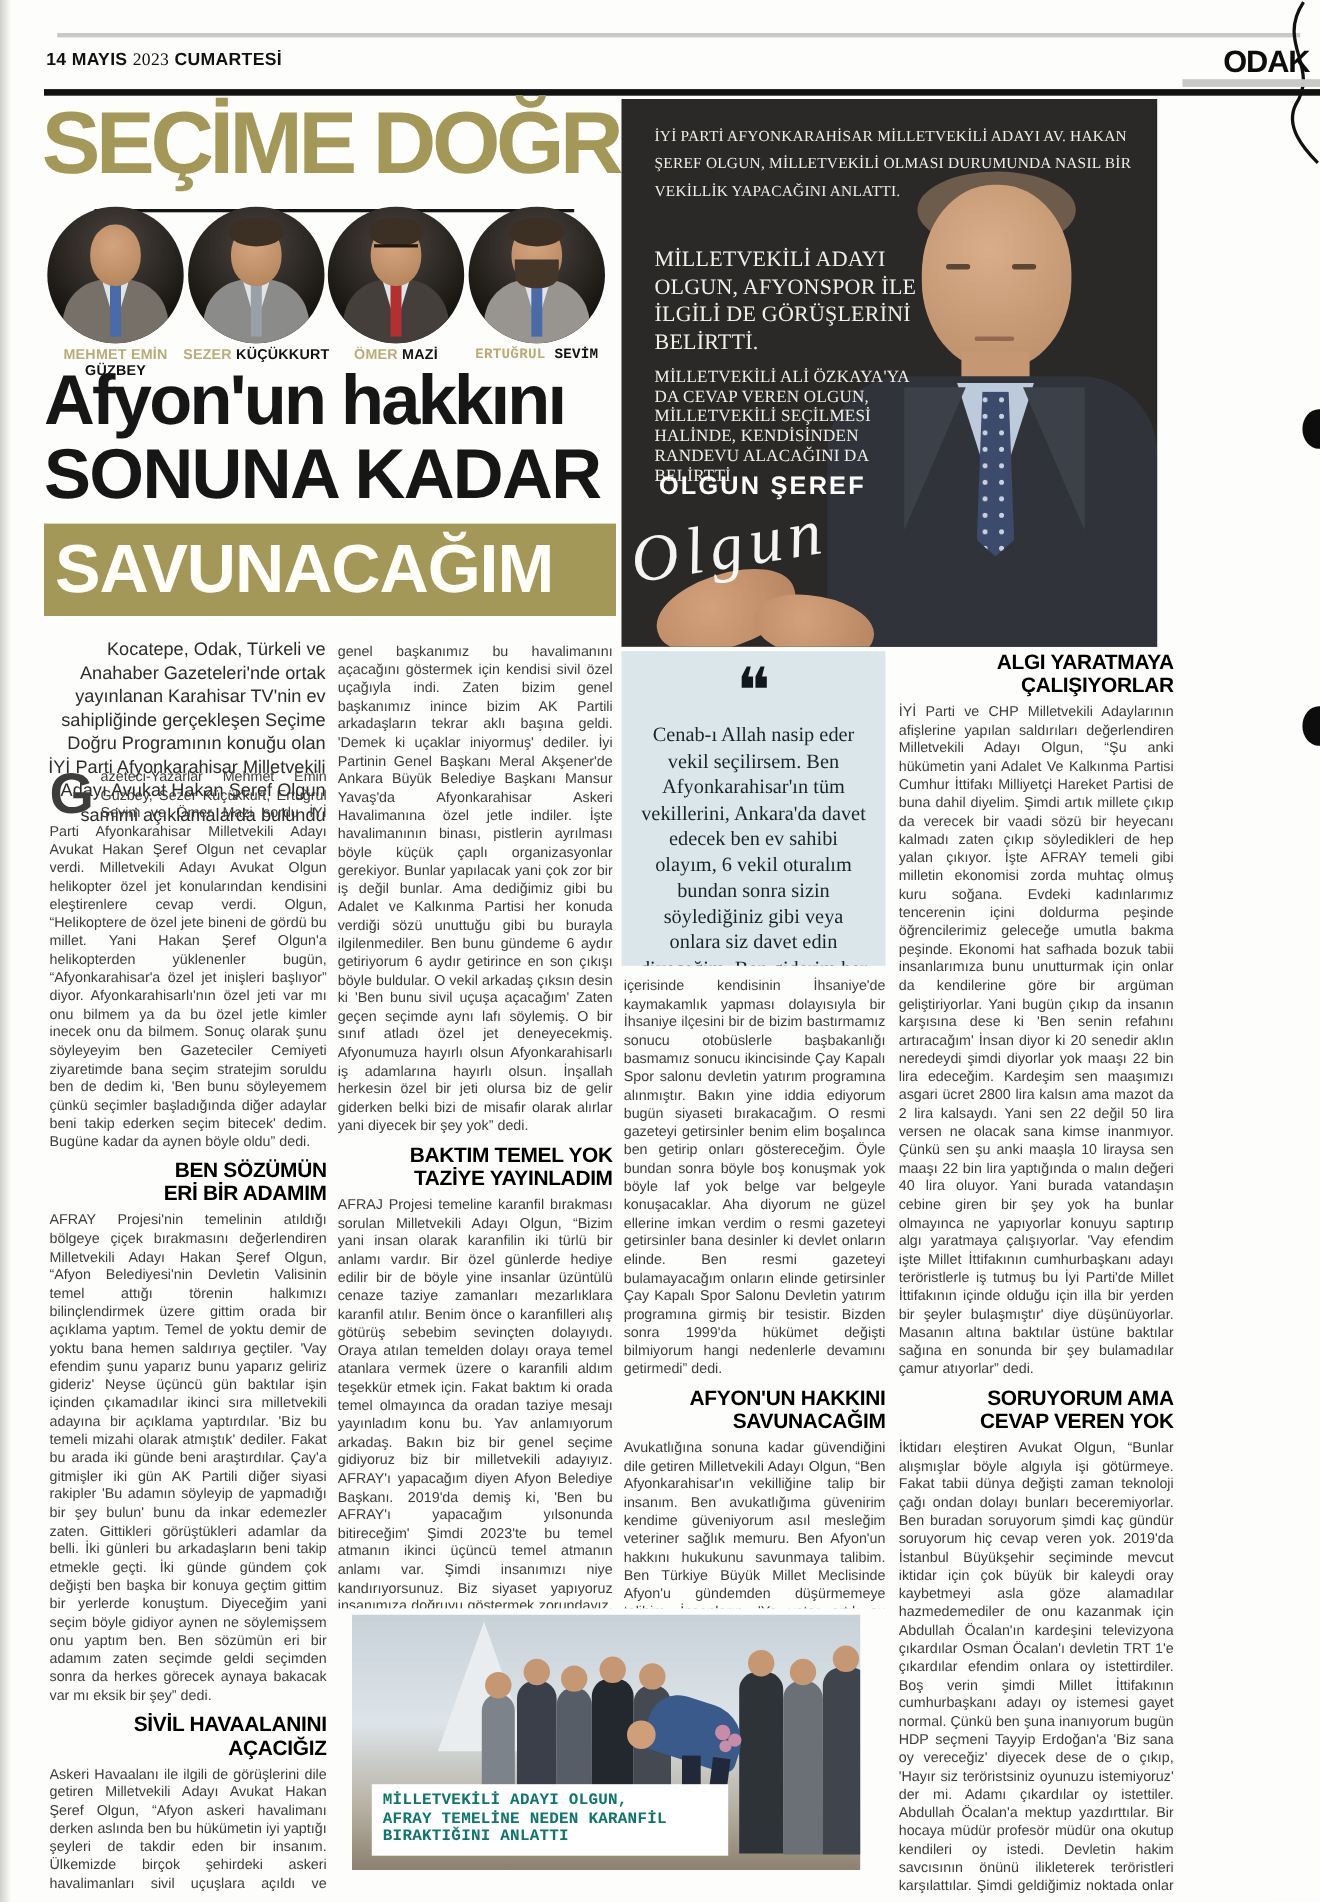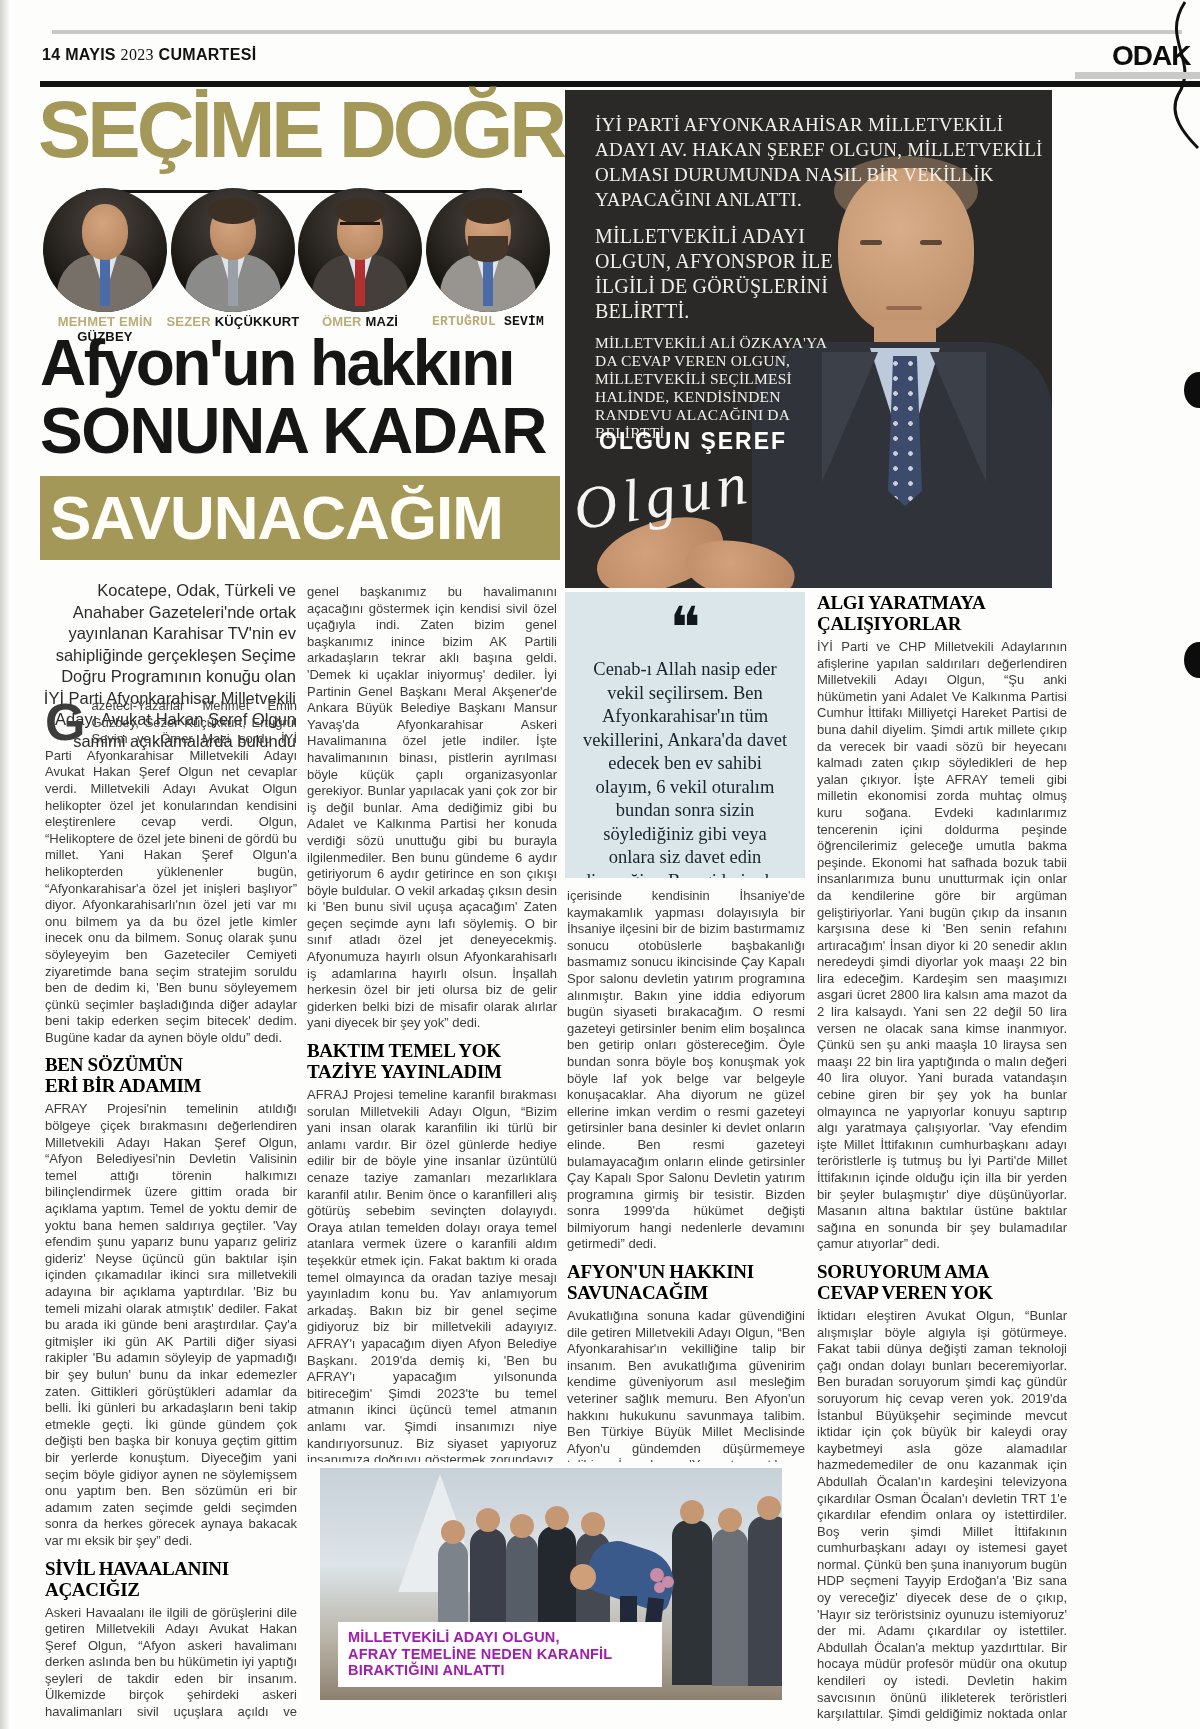--- a/index.html
+++ b/index.html
@@ -17,21 +17,21 @@
   .gray-bar-right{position:absolute;left:1075px;top:72px;width:125px;height:7px;background:#c9c9c7;}
   .black-rule{position:absolute;left:40px;top:81px;width:1160px;height:6px;background:#121212;}
   
   .kicker{position:absolute;left:38px;top:84px;font-size:80px;font-weight:900;
         letter-spacing:-4px;color:#a49858;line-height:92px;}
   .kicker-underline{position:absolute;left:86px;top:190px;width:436px;height:3px;background:#141414;}
   
   .panel{position:absolute;left:565px;top:90px;width:487px;height:498px;background:#2a2927;overflow:hidden;}
   .panel .ptext{position:absolute;color:#f1efe9;font-family:"Liberation Serif",serif;
         letter-spacing:.2px;}
-  .p1{left:30px;top:22px;width:452px;font-size:19px;line-height:25px;}
+  .p1{left:30px;top:22px;width:452px;font-size:14px;line-height:25px;}
   .p2{left:30px;top:134px;width:280px;font-size:20px;line-height:25px;}
   .p3{left:30px;top:244px;width:240px;font-size:15.5px;line-height:18px;}
   .subject-name{position:absolute;left:34px;top:338px;color:#fff;font-size:23px;font-weight:bold;
         letter-spacing:2px;}
   .signature{position:absolute;left:8px;top:372px;color:#fff;font-family:"Liberation Serif",serif;
         font-style:italic;font-size:60px;transform:rotate(-9deg);opacity:.95;letter-spacing:6px;}
   
   .photo-man{position:absolute;right:0;top:0;width:300px;height:498px;}
   .pm-hair{position:absolute;left:82px;top:66px;width:144px;height:70px;border-radius:50%;
         background:#6d5c4b;}
@@ -86,21 +86,21 @@
   .hl3-box{position:absolute;left:40px;top:476px;width:520px;height:84px;background:#a49858;}
   .hl3{font-size:62px;font-weight:900;color:#fffef9;letter-spacing:-1px;line-height:84px;
         padding-left:10px;}
   
   .intro{position:absolute;left:42px;top:580px;width:254px;text-align:right;font-size:16.5px;
         line-height:21.5px;color:#2c2c2c;}
   
   .col{position:absolute;font-size:13px;line-height:16.6px;color:#3d3d3d;text-align:justify;overflow:hidden;}
   .col p{margin:0 0 6px 0;}
   .col h3{margin:8px 0 5px 0;font-size:19px;line-height:21px;font-weight:bold;color:#000;
-        text-align:left;letter-spacing:-.3px;font-family:Liberation Serif, serif;}
+        text-align:right;letter-spacing:-.3px;}
   .dropcap{float:left;font-size:52px;line-height:42px;font-weight:bold;color:#3d3d3d;
         padding:3px 6px 0 0;}
   #col1{left:45px;top:698px;width:252px;height:1022px;}
   #col2{left:307px;top:584px;width:250px;height:878px;}
   #col3{left:567px;top:888px;width:238px;height:574px;}
   #col4{left:817px;top:592px;width:250px;height:1130px;}
   
   .photo-bottom{position:absolute;left:320px;top:1468px;width:462px;height:232px;overflow:hidden;
         background:linear-gradient(180deg,#c7d1d8 0%,#dde4e9 42%,#b6b0a2 76%,#8d8070 100%);}
   .monument{position:absolute;left:78px;top:6px;width:0;height:0;
@@ -110,22 +110,22 @@
   .pp .h{position:absolute;left:50%;top:-20px;transform:translateX(-50%);width:24px;height:24px;
         border-radius:50%;background:#c59873;}
   .bender-body{position:absolute;left:268px;top:78px;width:88px;height:56px;background:#3a5a8c;
         border-radius:28px 34px 10px 10px;transform:rotate(18deg);}
   .bender-head{position:absolute;left:250px;top:96px;width:26px;height:26px;border-radius:50%;
         background:#cf9f79;}
   .bender-leg1{position:absolute;left:300px;top:128px;width:17px;height:72px;background:#20283a;}
   .bender-leg2{position:absolute;left:324px;top:130px;width:16px;height:68px;background:#20283a;transform:rotate(7deg);}
   .flower{position:absolute;border-radius:50%;background:#c88ca8;}
   .caption-box{position:absolute;left:18px;top:154px;width:304px;background:#fff;padding:7px 10px 8px 10px;}
-  .caption-box div{font-family:Liberation Sans, sans-serif;font-weight:bold;font-size:14.5px;
-        line-height:16.5px;color:#a21caf;letter-spacing:.2px;}
+  .caption-box div{font-family:Liberation Mono, monospace;font-weight:bold;font-size:14.5px;
+        line-height:16.5px;color:#0f766e;letter-spacing:.2px;}
 </style>
 </head>
 <body>
 
 <div id="page">
   <div class="edge-shade"></div>
 
   <div class="top-rule"></div>
   <div class="date">
     <b>14 MAYIS</b>

